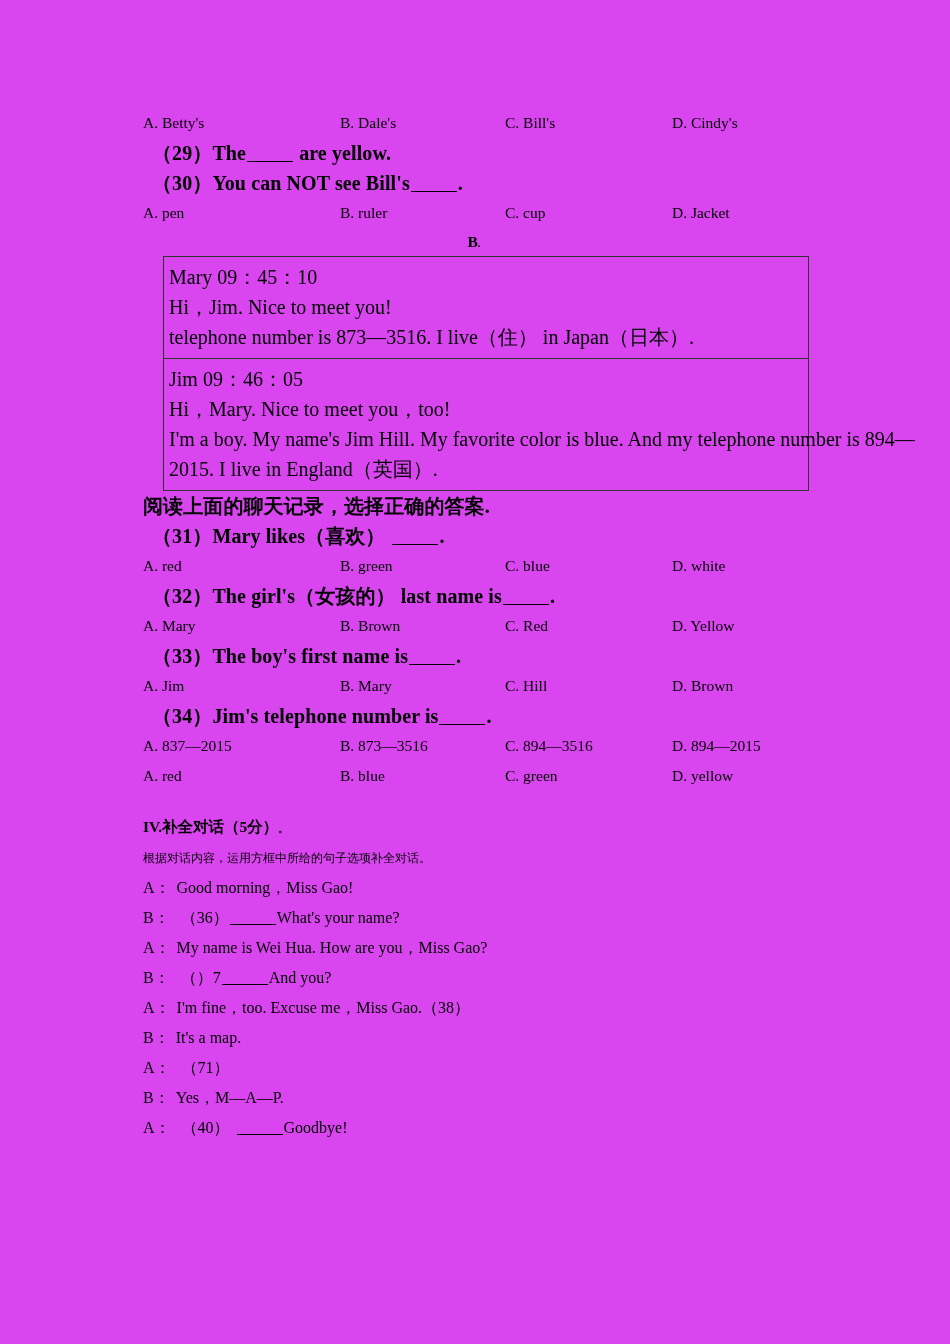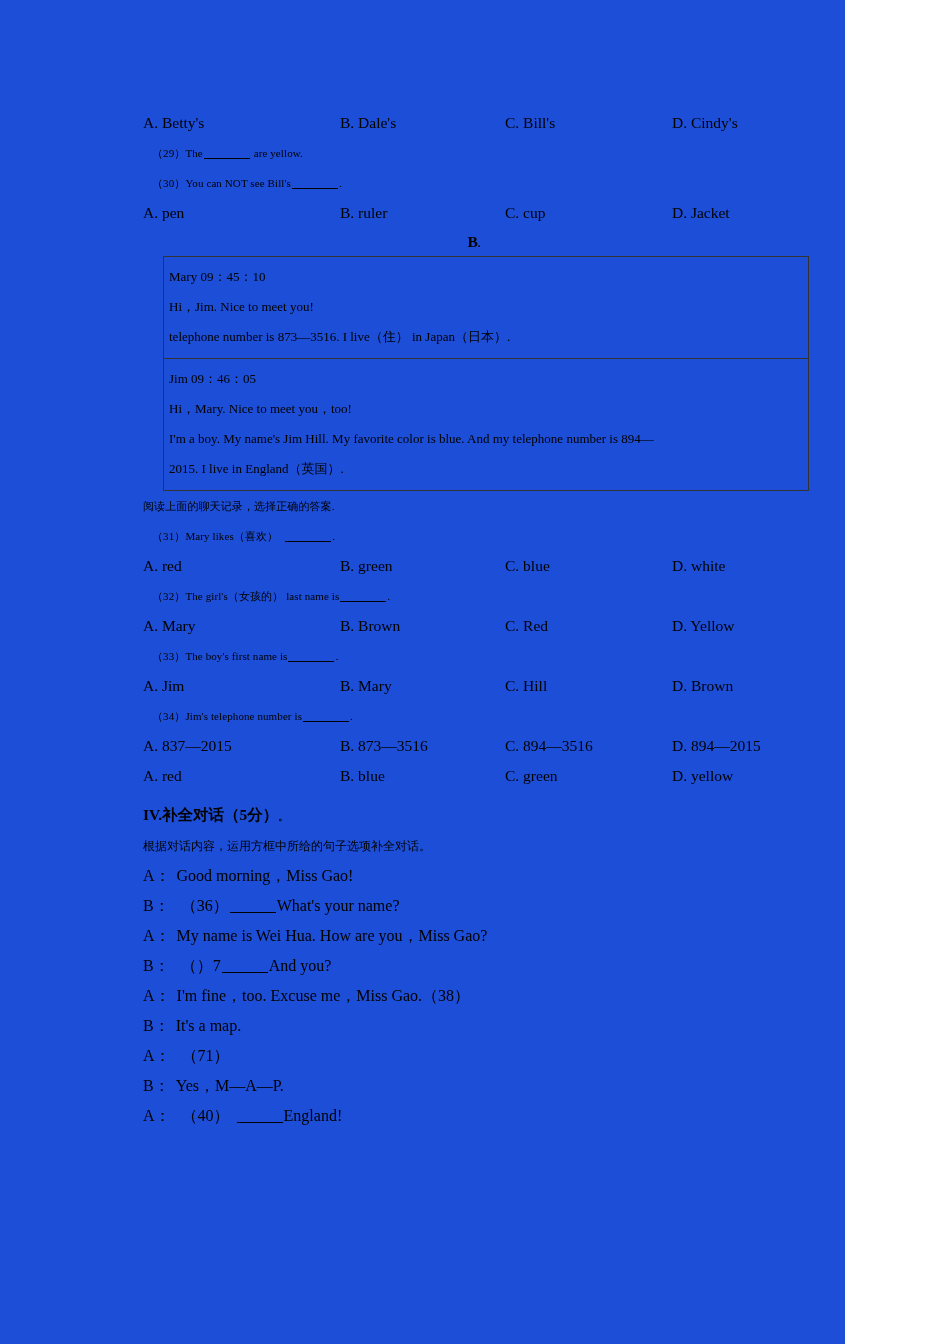--- a/index.html
+++ b/index.html
@@ -11,37 +11,38 @@
     width: 950px;
     height: 1344px;
     position: relative;
     font-family: "Liberation Serif", "DejaVu Serif", serif;
     color: #000000;
     overflow: hidden;
   }
   .page {
     position: absolute;
     left: 0; top: 0;
-    width: 845px;
+    width: 950px;
     height: 1344px;
-    background: #1d4ed8;
+    background: #d946ef;
   }
   .content {
     position: absolute;
     left: 143px;
     top: 108px;
     width: 680px;
   }
   
   .line {
-    font-size: 11px;
+    font-size: 20px;
     line-height: 30px;
     height: 30px;
     white-space: nowrap;
     letter-spacing: 0.1px;
+    font-weight: bold;
   }
   .line.indent { padding-left: 9px; }
 
   
   .opts {
     position: relative;
     height: 30px;
     line-height: 30px;
     font-size: 15.5px;
   }
@@ -86,33 +87,33 @@
     border: 1.2px solid #333;
     box-sizing: content-box;
   }
   .chatpanel {
     padding: 5px 0 6px 5px;
   }
   .chatpanel + .chatpanel {
     border-top: 1.2px solid #333;
   }
   .chatline {
-    font-size: 13px;
+    font-size: 20px;
     line-height: 30px;
     height: 30px;
     white-space: nowrap;
   }
 
   
   .sec-head {
     font-weight: bold;
     font-size: 15.5px;
     line-height: 32px;
     height: 32px;
-    margin-top: 8px;
+    margin-top: 20px;
     white-space: nowrap;
   }
   .sec-head .tail { font-weight: bold; font-size: 10px; }
   .sec-sub {
     font-size: 12px;
     line-height: 30px;
     height: 30px;
     white-space: nowrap;
   }
   .dlg {
@@ -216,16 +217,16 @@
     <div class="dlg"><span>B：</span><span class="sp"></span><span>（）7</span><span class="blank"></span><span>And you?</span></div>
 
     <div class="dlg"><span>A：</span><span class="sp2"></span><span>I'm fine，too. Excuse me，Miss Gao.（38）</span></div>
 
     <div class="dlg"><span>B：</span><span class="sp2"></span><span>It's a map.</span></div>
 
     <div class="dlg"><span>A：</span><span class="sp"></span><span>（71）</span></div>
 
     <div class="dlg"><span>B：</span><span class="sp2"></span><span>Yes，M—A—P.</span></div>
 
-    <div class="dlg"><span>A：</span><span class="sp"></span><span>（40）</span><span class="sp2"></span><span class="blank"></span><span>England!</span></div>
+    <div class="dlg"><span>A：</span><span class="sp"></span><span>（40）</span><span class="sp2"></span><span class="blank"></span><span>Goodbye!</span></div>
 
   </div>
 </div>
 
 </body></html>

